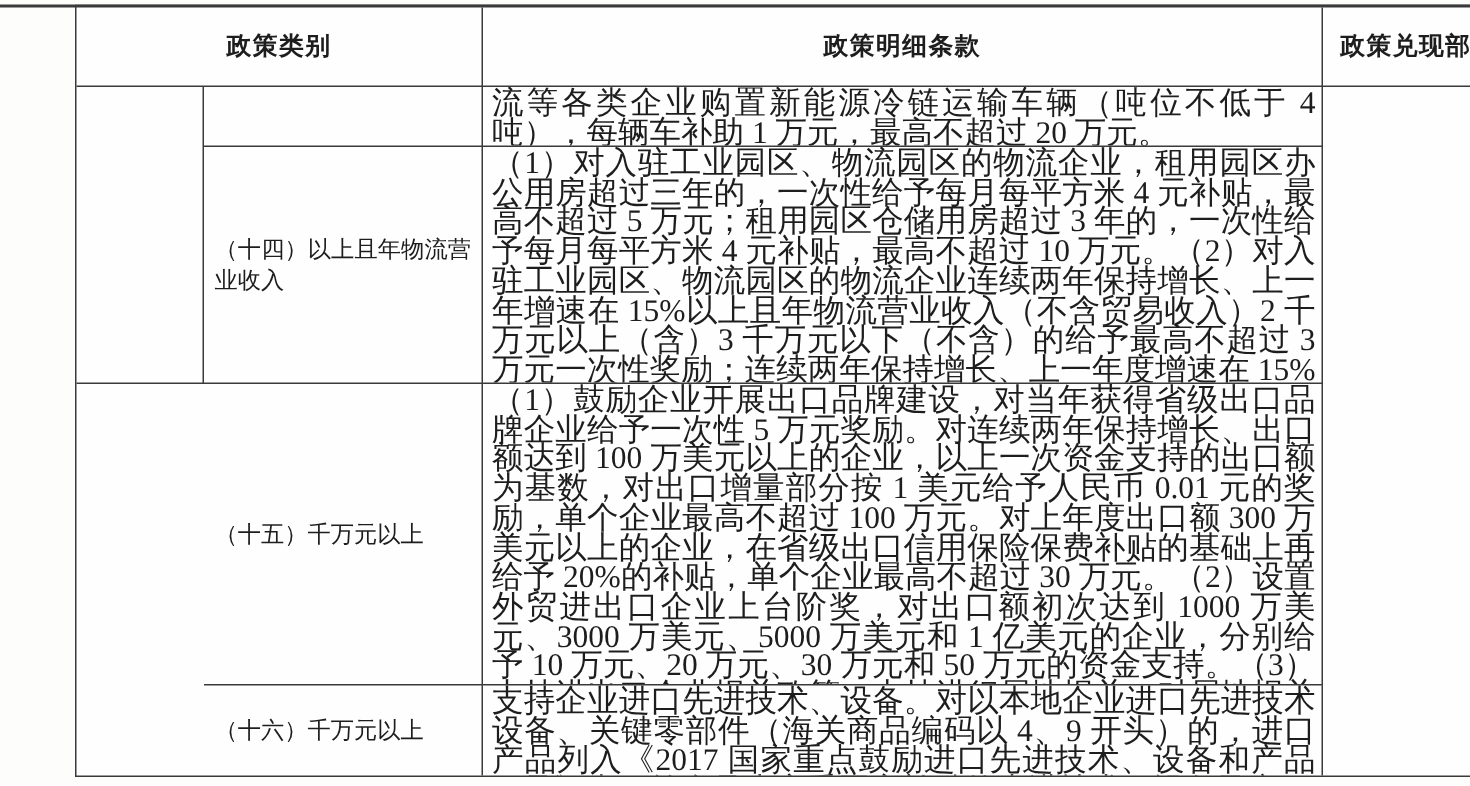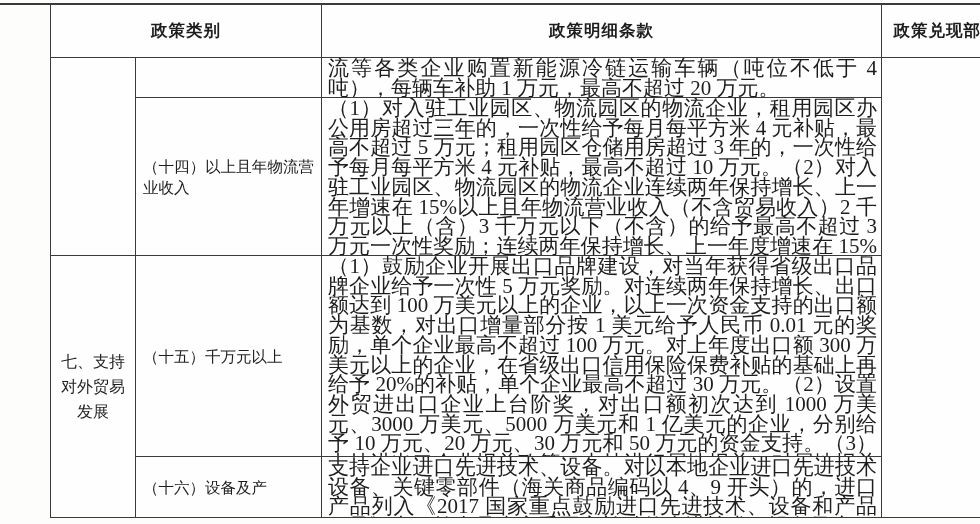--- a/index.html
+++ b/index.html
@@ -87,24 +87,23 @@
     <div class="cell h-cell h-dept bb">政策兑现部门</div>
 
     <div class="cell sec sec-a br bb"></div>
 
     <div class="cell cat cat-a1 br bb"></div>
     <div class="cell det det-a1 br bb">流等各类企业购置新能源冷链运输车辆（吨位不低于 4 吨），每辆车补助 1 万元，最高不超过 20 万元。</div>
 
     <div class="cell cat cat-a2 br bb">（十四）以上且年物流营业收入</div>
     <div class="cell det det-a2 br bb">（1）对入驻工业园区、物流园区的物流企业，租用园区办公用房超过三年的，一次性给予每月每平方米 4 元补贴，最高不超过 5 万元；租用园区仓储用房超过 3 年的，一次性给予每月每平方米 4 元补贴，最高不超过 10 万元。（2）对入驻工业园区、物流园区的物流企业连续两年保持增长、上一年增速在 15%以上且年物流营业收入（不含贸易收入）2 千万元以上（含）3 千万元以下（不含）的给予最高不超过 3 万元一次性奖励；连续两年保持增长、上一年度增速在 15%以上且年物流营业收入（不含贸易收入）3 千万元以上的给予最高不超过 5 万元一次性奖励。本部分政策与省级奖补政策不同时享受。</div>
 
-    <div class="cell sec sec-b br">七、支持对外贸易发展</div>
 
     <div class="cell cat cat-b1 br bb">（十五）千万元以上</div>
     <div class="cell det det-b1 br bb">（1）鼓励企业开展出口品牌建设，对当年获得省级出口品牌企业给予一次性 5 万元奖励。对连续两年保持增长、出口额达到 100 万美元以上的企业，以上一次资金支持的出口额为基数，对出口增量部分按 1 美元给予人民币 0.01 元的奖励，单个企业最高不超过 100 万元。对上年度出口额 300 万美元以上的企业，在省级出口信用保险保费补贴的基础上再给予 20%的补贴，单个企业最高不超过 30 万元。（2）设置外贸进出口企业上台阶奖，对出口额初次达到 1000 万美元、3000 万美元、5000 万美元和 1 亿美元的企业，分别给予 10 万元、20 万元、30 万元和 50 万元的资金支持。（3）支持进出口企业报关政策。支持进行属地报关，对属地报关的企业每票奖励 100 元，在中小企业国际市场开拓资金、中小企业专项担保贷款等政策支持上优先考虑。</div>
 
-    <div class="cell cat cat-b2 br">（十六）设备及产</div>
+    <div class="cell cat cat-b2 br">（十六）千万元以上</div>
     <div class="cell det det-b2 br">支持企业进口先进技术、设备。对以本地企业进口先进技术设备、关键零部件（海关商品编码以 4、9 开头）的，进口产品列入《2017 国家重点鼓励进口先进技术、设备和产品目录》内、符合且未享受国家补贴的先进技术、设备及产</div>
 
     <div class="cell dept-body"></div>
 
   </div>
 </div>
 
 </body></html>

